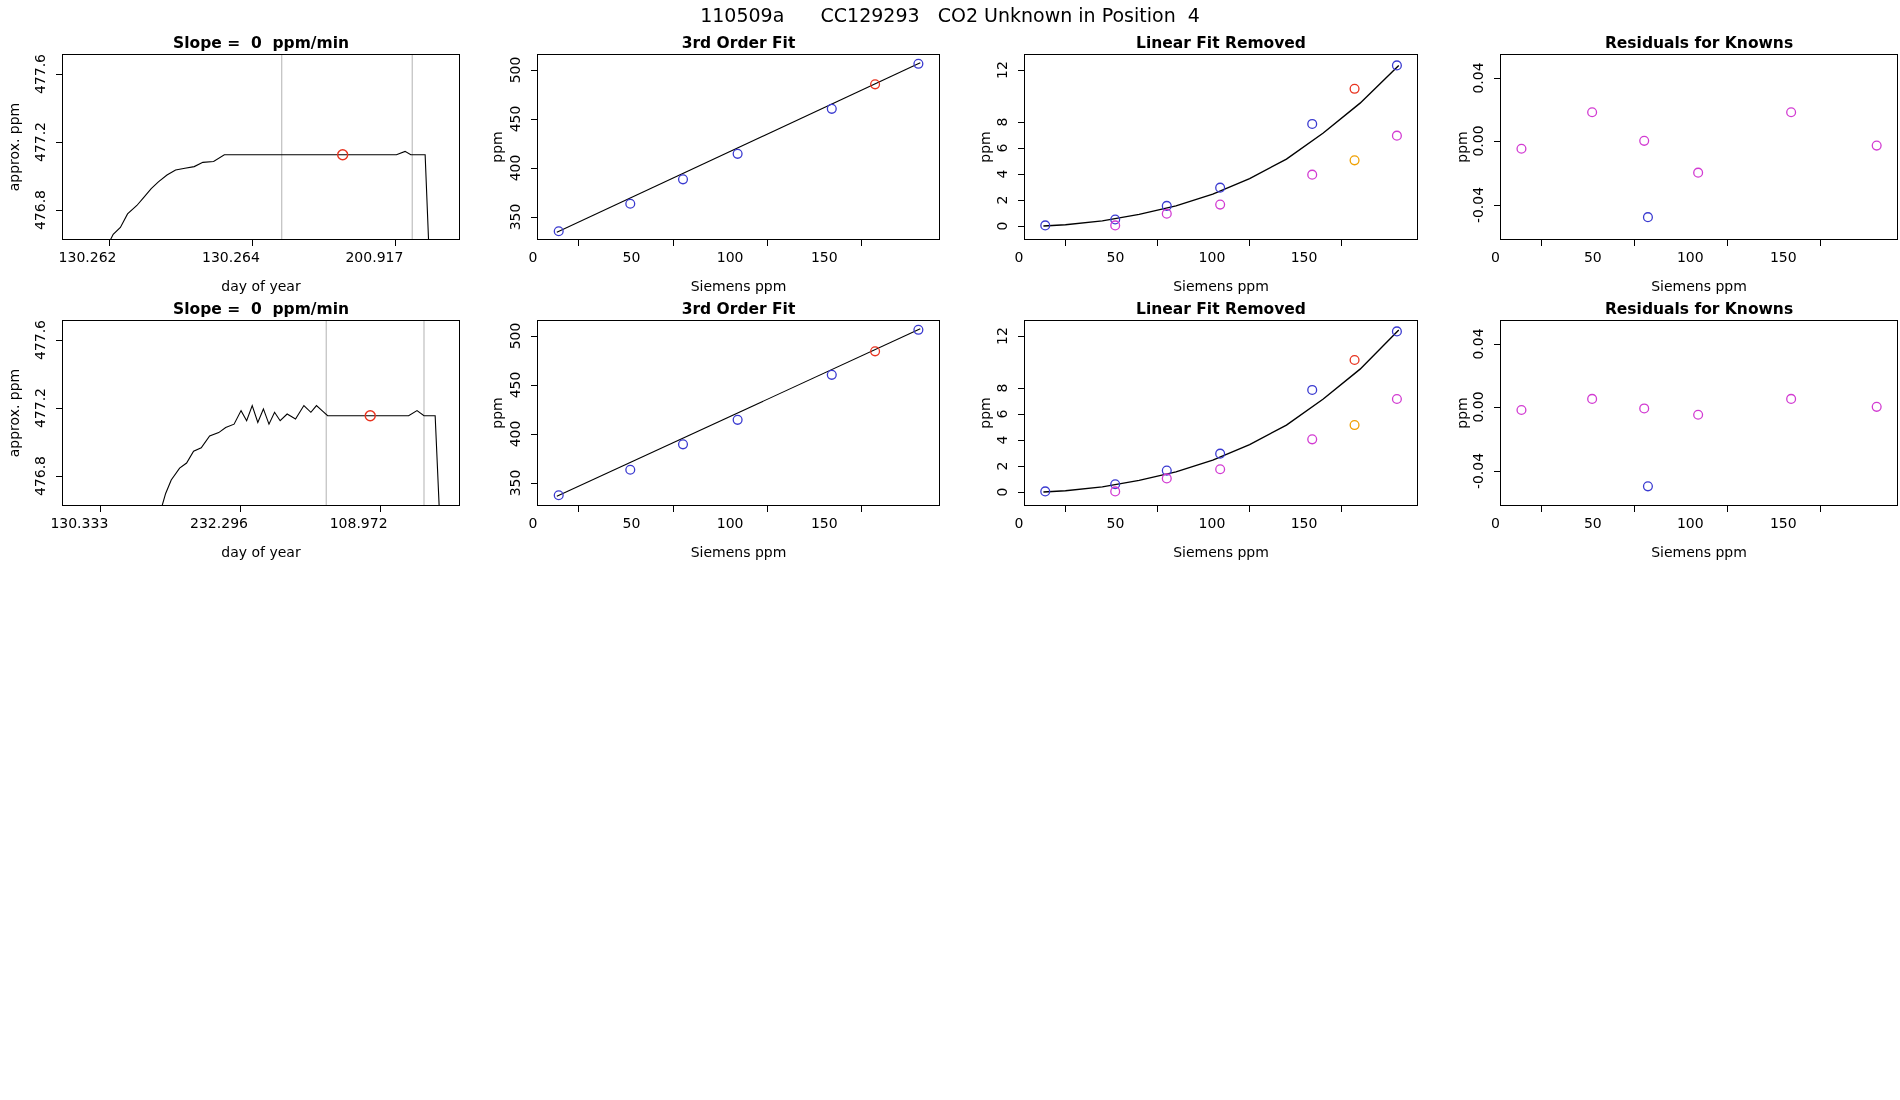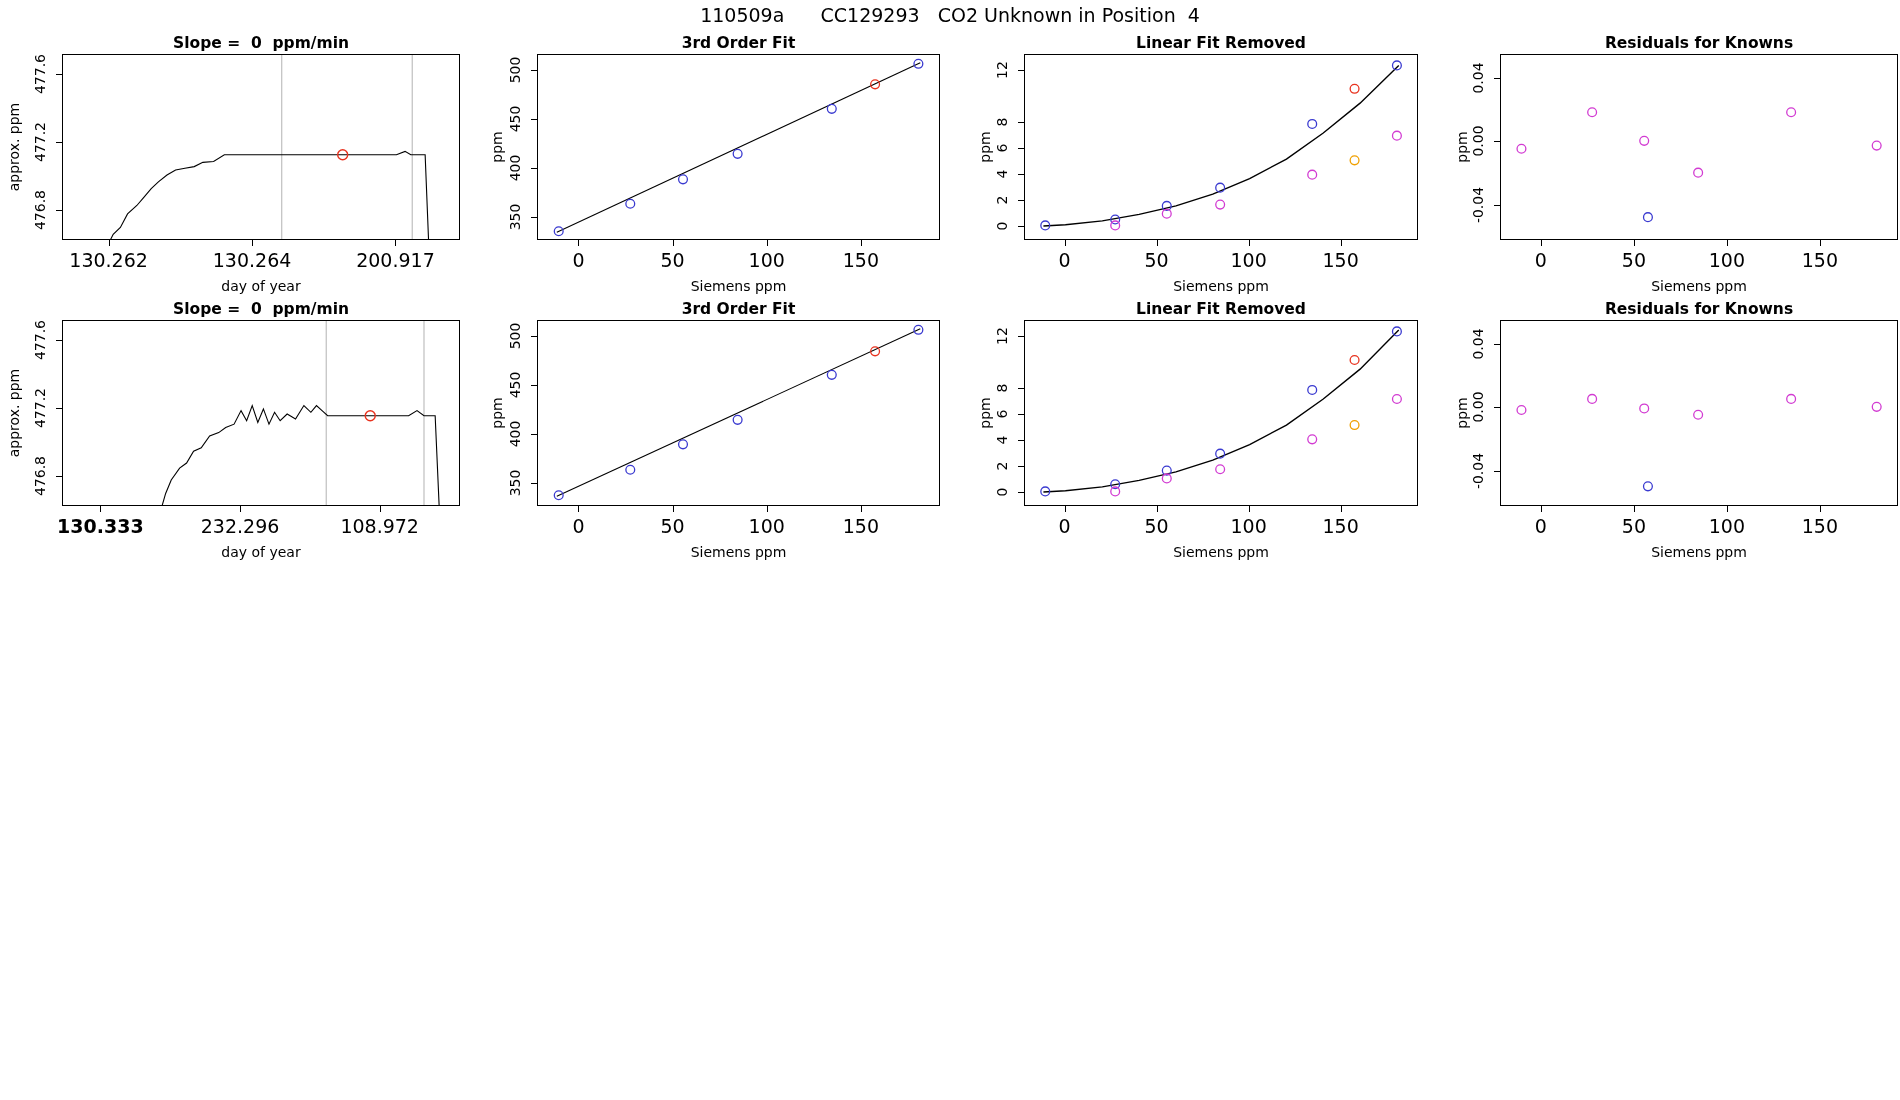--- a/index.html
+++ b/index.html
@@ -57,22 +57,22 @@
   }
   .ylab {
     position: absolute;
     font-size: 14px;
     transform-origin: 0 0;
     transform: rotate(-90deg);
     white-space: nowrap;
   }
   .xtick-label {
     position: absolute;
-    font-size: 19px;
-    text-align: center;
+    font-size: 14px;
+    text-align: left;
     white-space: nowrap;
   }
   .ytick-rot {
     position: absolute;
     font-size: 14px;
     white-space: nowrap;
     transform-origin: 50% 50%;
     transform: translate(-50%,-50%) rotate(-90deg);
   }
   .tickmark {
@@ -222,21 +222,21 @@
         <div class="panel-title" style="left: 62px; top: 300px; width: 398px;">Slope =  0  ppm/min</div>
         <div class="plotbox" style="left: 62px; top: 320px; width: 398px; height: 186px;">
           <svg width="398" height="186" viewBox="0 0 398 186">
             <line x1="263.24" y1="0" x2="263.24" y2="186" stroke="#bfbfbf" stroke-width="1.2"></line>
             <line x1="360.99" y1="0" x2="360.99" y2="186" stroke="#bfbfbf" stroke-width="1.2"></line>
             <polyline points="10.47,189.38 97.75,189.38 102.64,172.47 108.23,158.95 116.61,147.11 123.59,142.04 130.57,130.20 138.25,126.82 146.63,114.98 155.71,111.60 162.69,106.53 171.07,103.15 178.05,89.62 183.64,99.76 189.22,84.55 194.81,101.45 200.40,87.93 205.98,103.15 211.57,91.31 217.15,99.76 224.14,93.00 232.52,98.07 240.89,84.55 247.88,91.31 253.46,84.55 259.05,89.62 264.64,94.69 345.63,94.69 354.01,89.62 360.99,94.69 372.16,94.69 376.35,189.38 394.51,189.38" fill="none" stroke="#000000" stroke-width="1.1"></polyline>
             <circle cx="307.23" cy="94.69" r="5" fill="none" stroke="#e8321e" stroke-width="1.4"></circle>
           </svg>
         </div>
         <div class="tickmark" style="left: 100.404px; top: 506px; width: 1px; height: 6px;"></div>
-        <div class="xtick-label" style="left: 50.4035px; top: 515px; width: 100px; font-weight: bold;">130.333</div>
+        <div class="xtick-label" style="left: 50.4035px; top: 515px; width: 100px;">130.333</div>
         <div class="tickmark" style="left: 240.053px; top: 506px; width: 1px; height: 6px;"></div>
         <div class="xtick-label" style="left: 190.053px; top: 515px; width: 100px;">232.296</div>
         <div class="tickmark" style="left: 379.702px; top: 506px; width: 1px; height: 6px;"></div>
         <div class="xtick-label" style="left: 329.702px; top: 515px; width: 100px;">108.972</div>
         <div class="tickmark" style="left: 56px; top: 475.564px; width: 6px; height: 1px;"></div>
         <div class="ytick-rot" style="left: 40px; top: 475.564px;">476.8</div>
         <div class="tickmark" style="left: 56px; top: 407.927px; width: 6px; height: 1px;"></div>
         <div class="ytick-rot" style="left: 40px; top: 407.927px;">477.2</div>
         <div class="tickmark" style="left: 56px; top: 340.291px; width: 6px; height: 1px;"></div>
         <div class="ytick-rot" style="left: 40px; top: 340.291px;">477.6</div>

